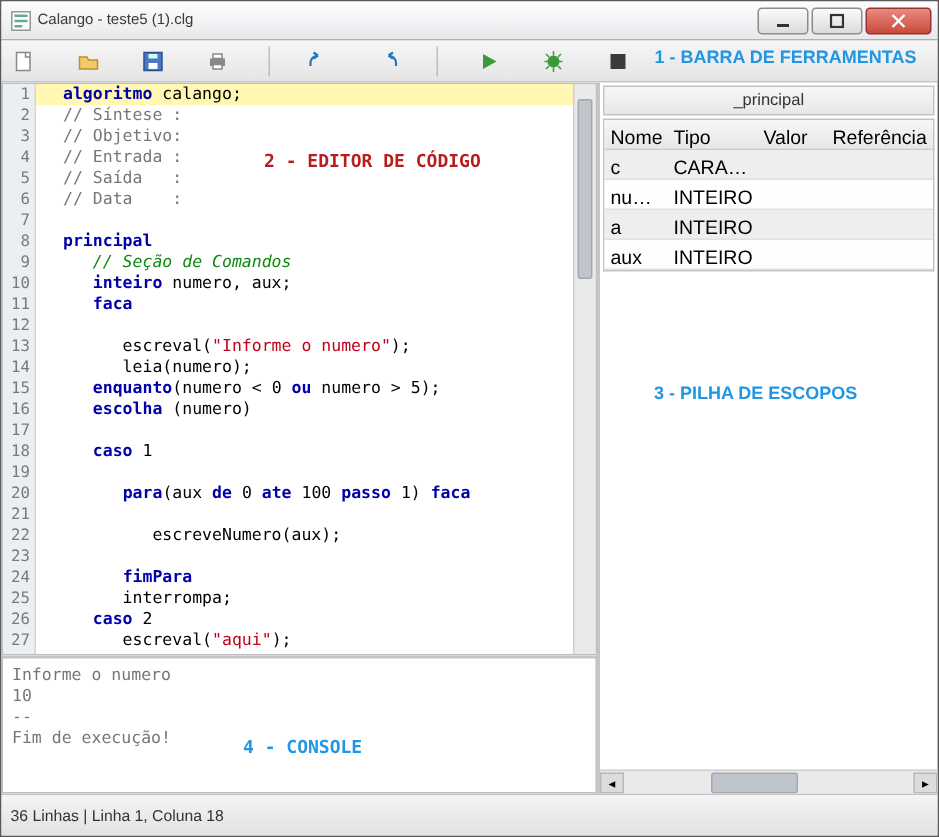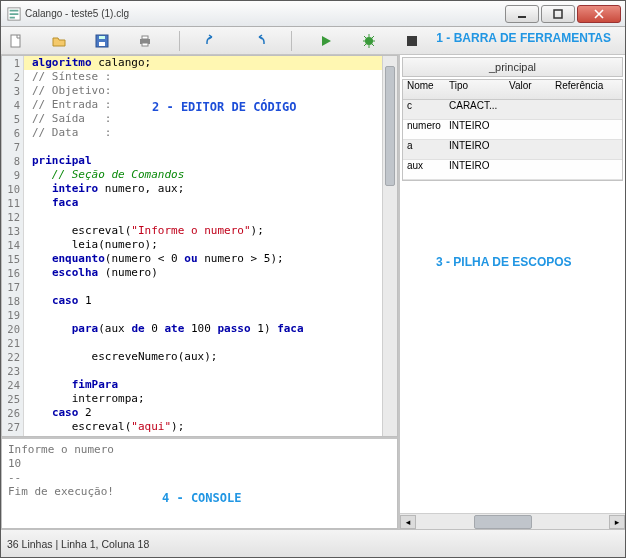--- a/index.html
+++ b/index.html
@@ -18,38 +18,38 @@
   .tbtn { width:22px; height:22px; display:flex; align-items:center; justify-content:center; border:1px solid transparent; border-radius:3px;}
   .tsep { width:1px; height:20px; background:#bdbdbd; margin:0 2px;}
   .annot { position:absolute; color:#2196e3; font-weight:600; font-size:12px; pointer-events:none; white-space:nowrap;}
   .annot.a1 { right:14px; top:4px;}
   .content { flex:1; display:flex; position:relative; overflow:hidden;}
   .left { width:399px; display:flex; flex-direction:column; border-right:2px solid #c5c5c5;}
   .editor-wrap { flex:1; position:relative; display:flex; background:#fff; border:1px solid #bfbfbf; overflow:hidden;}
   .gutter { width:22px; background:#eceff1; border-right:1px solid #d6d6d6; padding-top:0;}
   .gutter .ln { height:14px; line-height:14px; text-align:right; padding-right:3px; color:#7a7a7a; font-size:10.5px; font-family:Consolas,monospace;}
   .code { flex:1; font-family:Consolas,monospace; font-size:11px; line-height:14px; position:relative; overflow:hidden;}
-  .codeline { height:14px; white-space:pre; padding-left:8px;}
+  .codeline { height:14px; white-space:pre; padding-left:18px;}
   .codeline.hl { background:#fff7b2;}
   .c-kw { color:#0000aa; font-weight:bold;}
   .c-str { color:#c0001a;}
   .c-cmt { color:#777;}
   .c-sec { color:#0b8a0b; font-style:italic;}
   .c-num { color:#000;}
   .c-id { color:#000;}
-  .editor-annot { position:absolute; left:128px; top:44px; color:#1d4ed8; font-weight:600; font-size:12px; pointer-events:none;}
+  .editor-annot { position:absolute; left:152px; top:44px; color:#b91c1c; font-weight:600; font-size:12px; pointer-events:none;}
   .vscroll { width:15px; background:#eaeaea; border-left:1px solid #cfcfcf; position:relative;}
   .vscroll .thumb { position:absolute; left:2px; right:2px; top:10px; height:120px; background:#c0c5cb; border:1px solid #a4a8ad; border-radius:2px;}
   .console { height:92px; background:#fff; border:1px solid #bfbfbf; border-top:2px solid #c5c5c5; font-family:Consolas,monospace; font-size:11px; color:#777; padding:4px 6px; position:relative;}
   .console .con-line { line-height:14px; white-space:pre;}
   .console-annot { position:absolute; left:160px; top:52px; color:#2196e3; font-weight:600; font-size:12px;}
   .right { flex:1; display:flex; flex-direction:column; background:#fff; position:relative;}
   .stack-head { height:20px; border:1px solid #c3c3c3; background:linear-gradient(#f7f7f7,#e7e7e7); display:flex; align-items:center; justify-content:center; font-size:11px; color:#333; margin:2px;}
   .tbl { border:1px solid #c3c3c3; margin:0 2px;}
-  .tbl-row { display:flex; height:20px; align-items:flex-start; font-size:10px;}
+  .tbl-row { display:flex; height:20px; align-items:flex-end; font-size:13px;}
   .tbl-row.header { background:linear-gradient(#f7f7f7,#e7e7e7); border-bottom:1px solid #cacaca;}
   .tbl-row:not(.header) { border-bottom:1px solid #e0e0e0;}
   .tbl-row:nth-child(even):not(.header) { background:#eeeeee;}
   .tbl-row:nth-child(odd):not(.header) { background:#fefefe;}
   .cell { padding-left:4px; overflow:hidden; text-overflow:ellipsis; white-space:nowrap;}
   .c1 { width:42px;}
   .c2 { width:60px;}
   .c3 { width:46px;}
   .c4 { flex:1;}
   .right-annot { position:absolute; left:36px; top:200px; color:#2196e3; font-weight:600; font-size:12px;}

